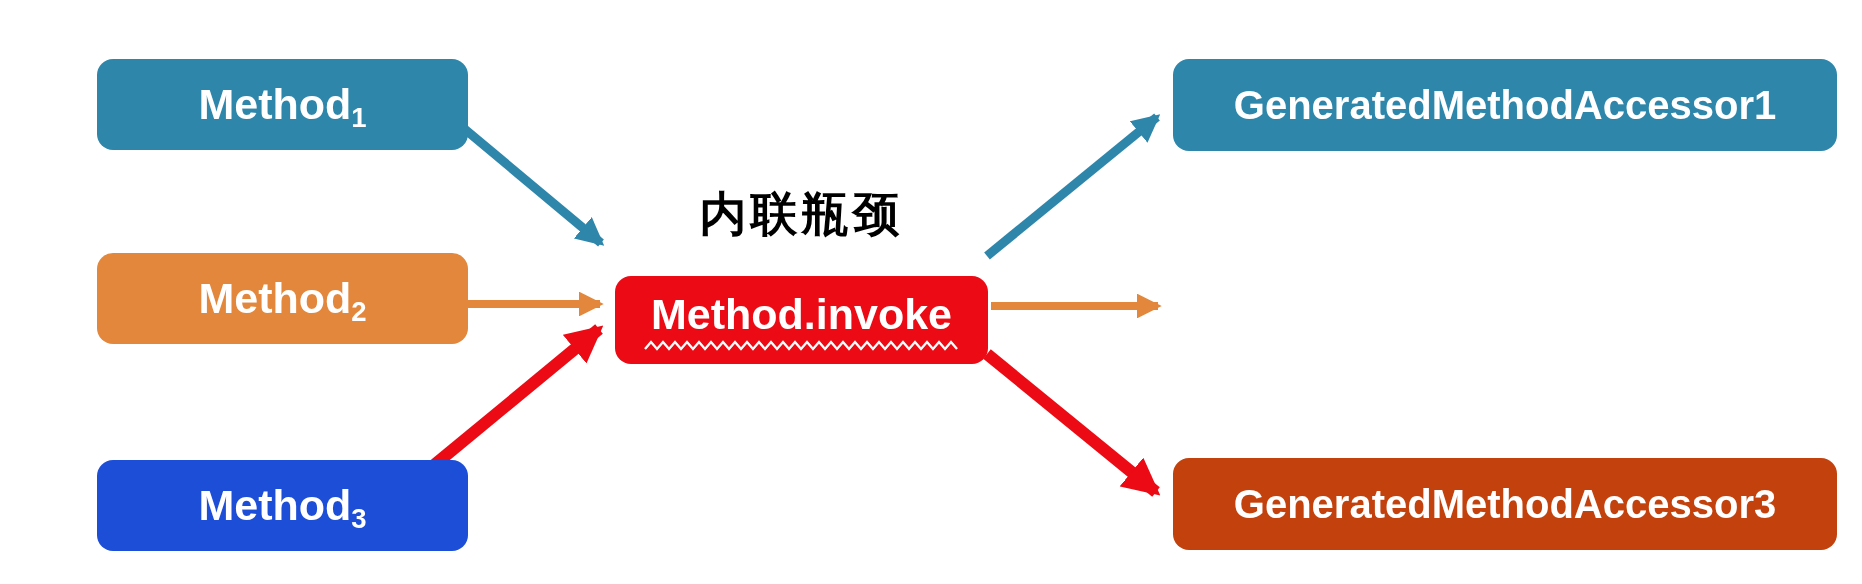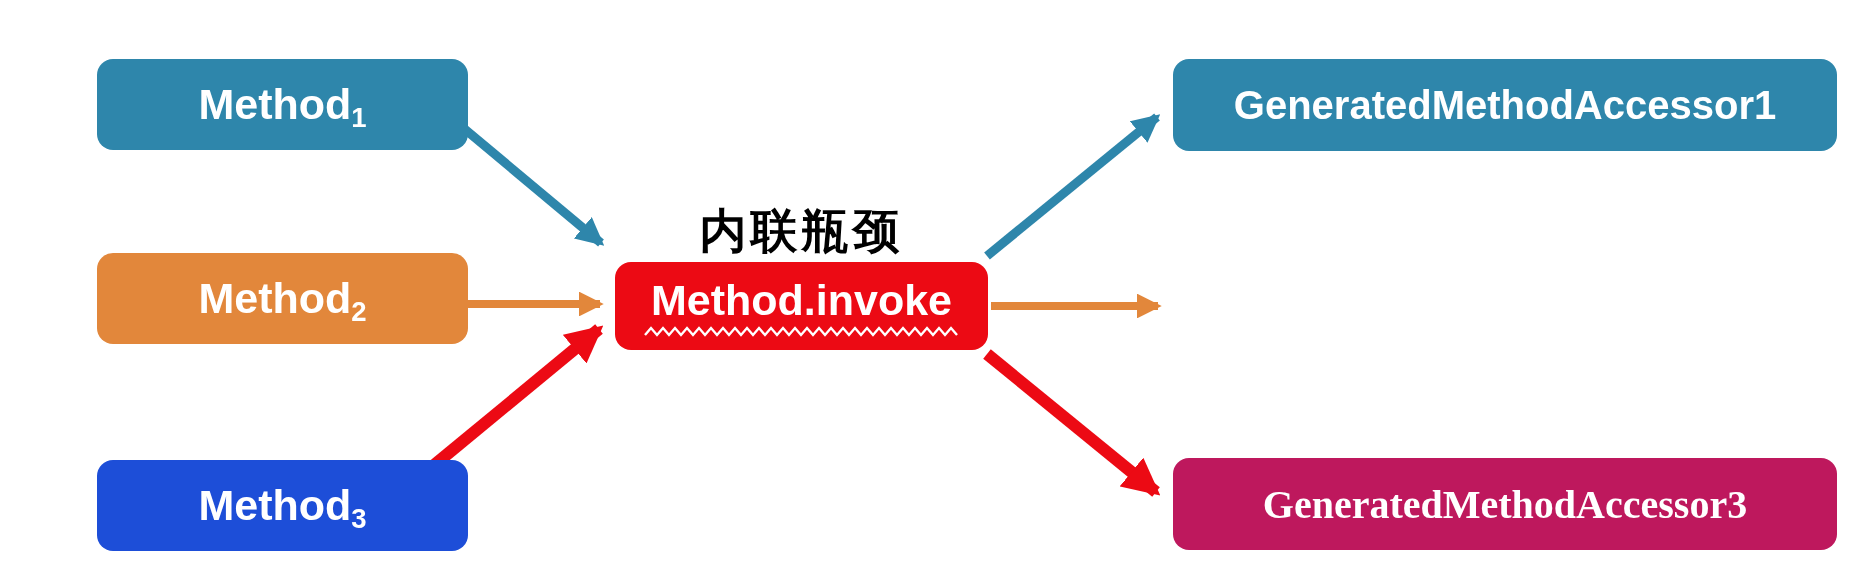--- a/index.html
+++ b/index.html
@@ -17,21 +17,21 @@
     display: flex;
     align-items: center;
     justify-content: center;
     color: #ffffff;
     font-weight: bold;
     white-space: nowrap;
   }
   .node-left   { left: 57px;  width: 371px; height: 91px; font-size: 43px; margin-left: 40px; }
   .node-right  { left: 1173px; width: 664px; height: 92px; font-size: 40px; text-align: center; }
   .node-center {
-    left: 615px; top: 262px; width: 373px; height: 88px;
+    left: 615px; top: 276px; width: 373px; height: 88px;
     font-size: 43px; flex-direction: column; gap: 0;
   }
   .node sub {
     font-size: 0.64em;
     line-height: 0;
     vertical-align: baseline;
     position: relative;
     top: 0.28em;
   }
   .row1 { top: 59px; }
@@ -76,21 +76,21 @@
       </marker>
     </defs>
     <line x1="431" y1="101" x2="601" y2="243" stroke-width="9" marker-end="url(#arrow-teal)" stroke="#2E86AB"></line>
     <line x1="432" y1="304" x2="600" y2="304" stroke-width="8" marker-end="url(#arrow-orange)" stroke="#E2873B"></line>
     <line x1="433" y1="466" x2="599" y2="329" stroke-width="12" marker-end="url(#arrow-red)" stroke="#EC0A14"></line>
     <line x1="987" y1="256" x2="1157" y2="117" stroke-width="9" marker-end="url(#arrow-teal)" stroke="#2E86AB"></line>
     <line x1="991" y1="306" x2="1158" y2="306" stroke-width="8" marker-end="url(#arrow-orange)" stroke="#E2873B"></line>
     <line x1="987" y1="354" x2="1156" y2="492" stroke-width="12" marker-end="url(#arrow-red)" stroke="#EC0A14"></line>
   </svg>
 
-  <div class="center-caption" style="color: rgb(0, 0, 0); margin-top: 17px;">内联瓶颈</div>
+  <div class="center-caption" style="color: rgb(0, 0, 0);">内联瓶颈</div>
 
   <div class="node node-left row1" style="background: rgb(46, 134, 171);">
     <span><span>Method</span><sub>1</sub></span>
   </div>
   <div class="node node-left row2" style="background: rgb(226, 135, 59);">
     <span><span>Method</span><sub>2</sub></span>
   </div>
   <div class="node node-left row3l" style="background: #1d4ed8;">
     <span><span>Method</span><sub>3</sub></span>
   </div>
@@ -98,17 +98,17 @@
   <div class="node node-center" style="background: rgb(236, 10, 20);">
     <span>Method.invoke</span>
     <svg class="zigzag" width="318" height="13" viewBox="0 0 318 13">
       <path d="M2 11 l6 -7 l6 7 l6 -7 l6 7 l6 -7 l6 7 l6 -7 l6 7 l6 -7 l6 7 l6 -7 l6 7 l6 -7 l6 7 l6 -7 l6 7 l6 -7 l6 7 l6 -7 l6 7 l6 -7 l6 7 l6 -7 l6 7 l6 -7 l6 7 l6 -7 l6 7 l6 -7 l6 7 l6 -7 l6 7 l6 -7 l6 7 l6 -7 l6 7 l6 -7 l6 7 l6 -7 l6 7 l6 -7 l6 7 l6 -7 l6 7 l6 -7 l6 7 l6 -7 l6 7 l6 -7 l6 7 l6 -7 l6 7" fill="none" stroke="#ffffff" stroke-width="2.4"></path>
     </svg>
   </div>
 
   <div class="node node-right row1" style="background: rgb(46, 134, 171);">
     <span>GeneratedMethodAccessor1</span>
   </div>
-  <div class="node node-right row3r" style="background: #be185d; font-family: Liberation Serif, serif;">
+  <div class="node node-right row3r" style="background: #c2410c;">
     <span>GeneratedMethodAccessor3</span>
   </div>
 
 </div>
 
 </body></html>

